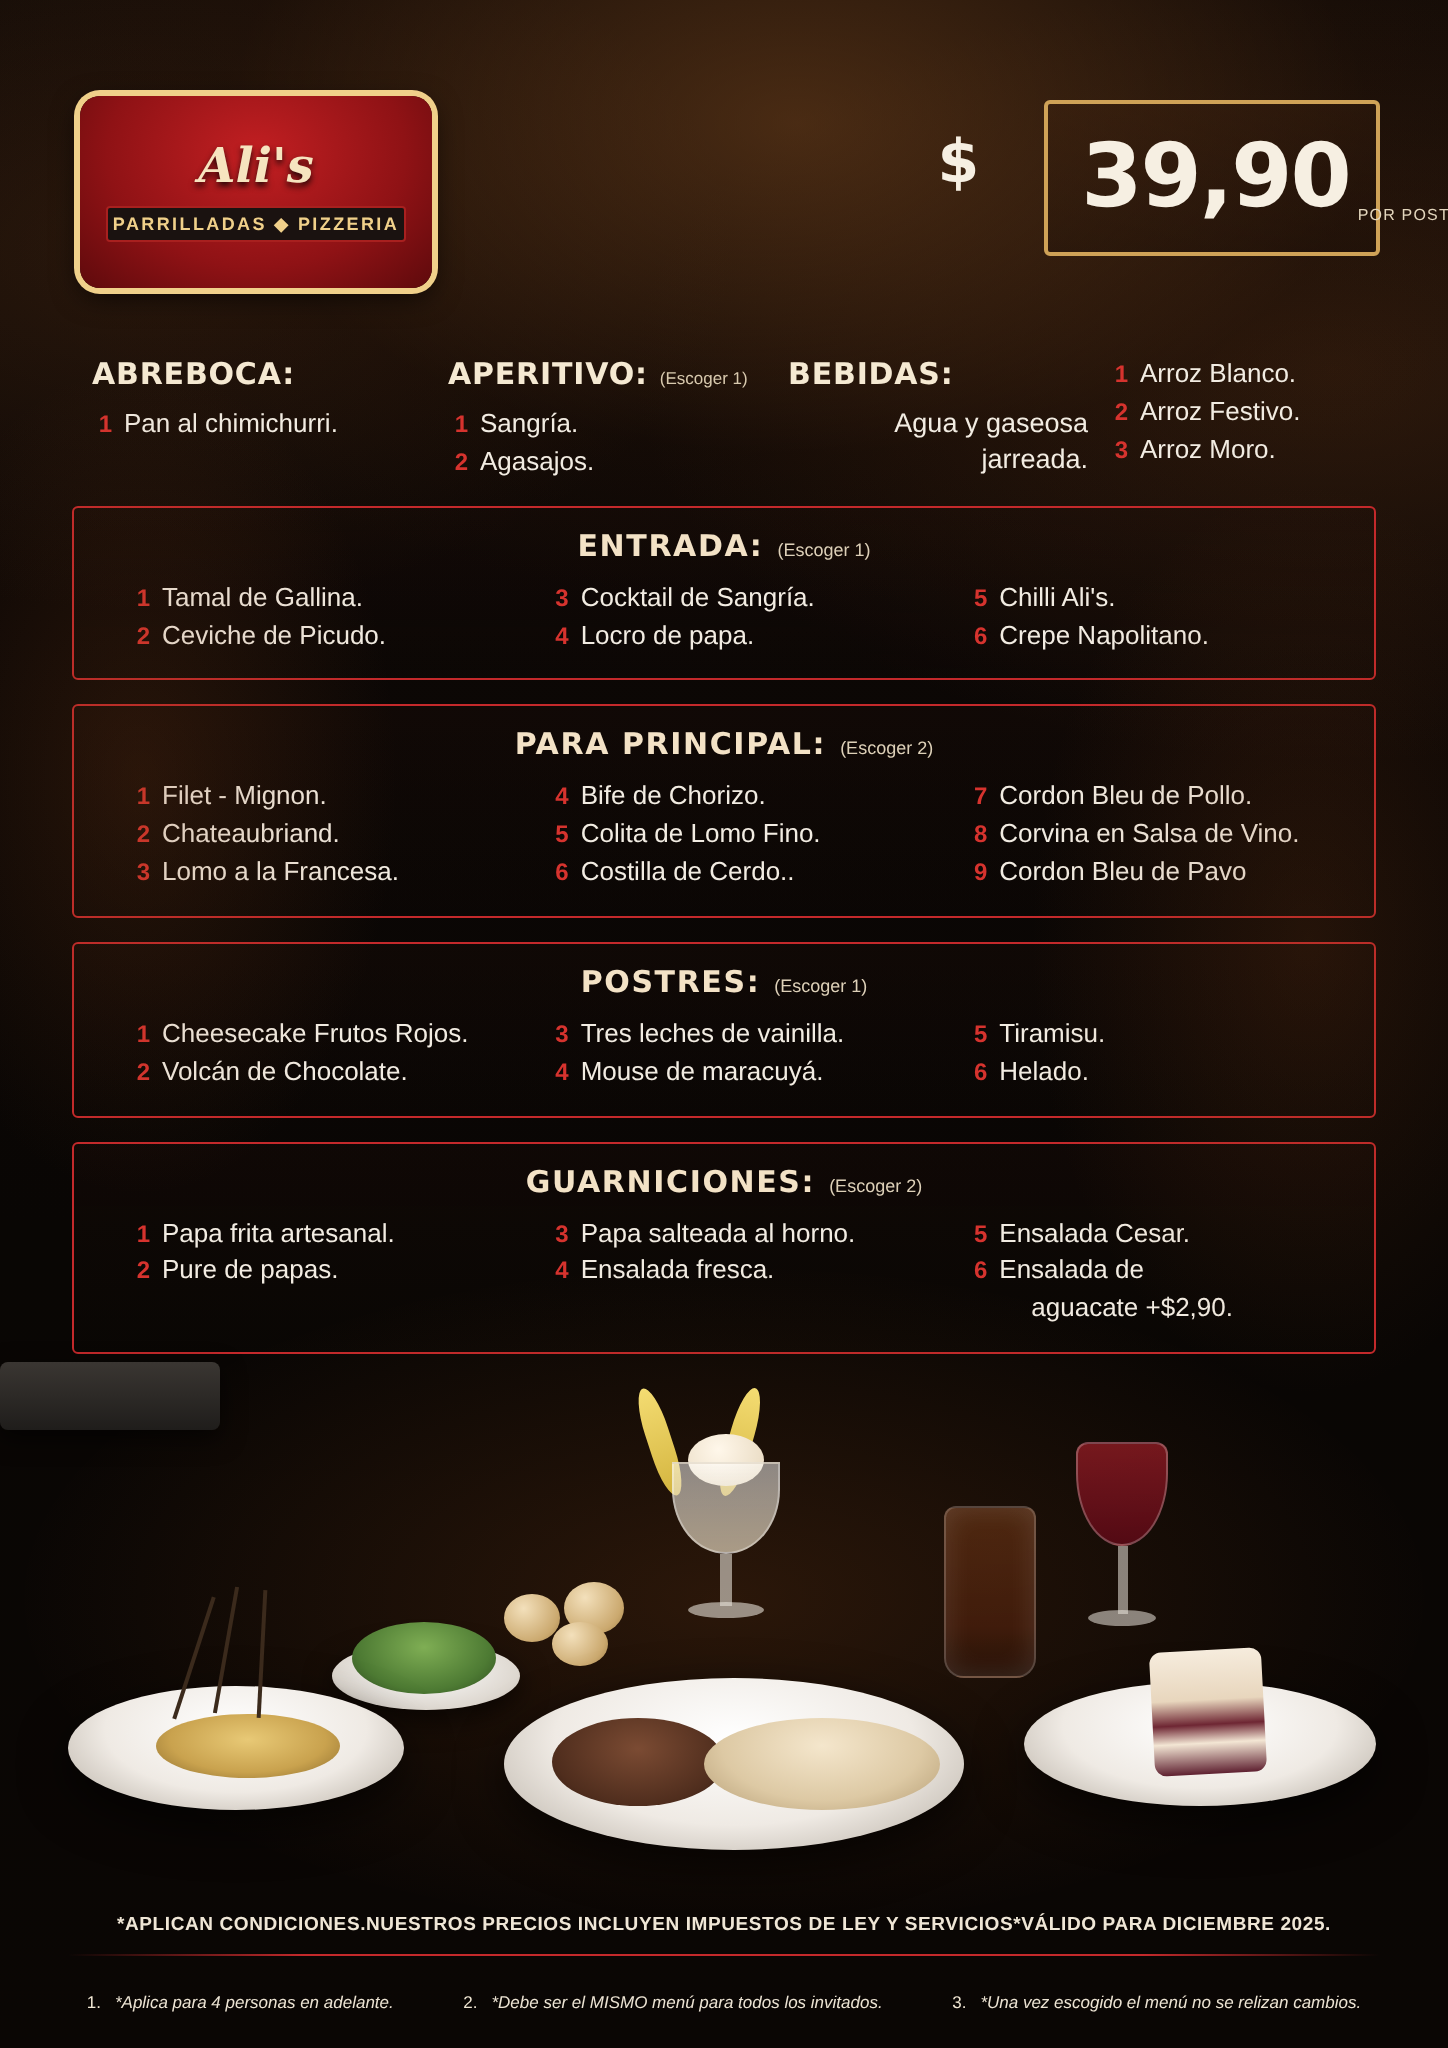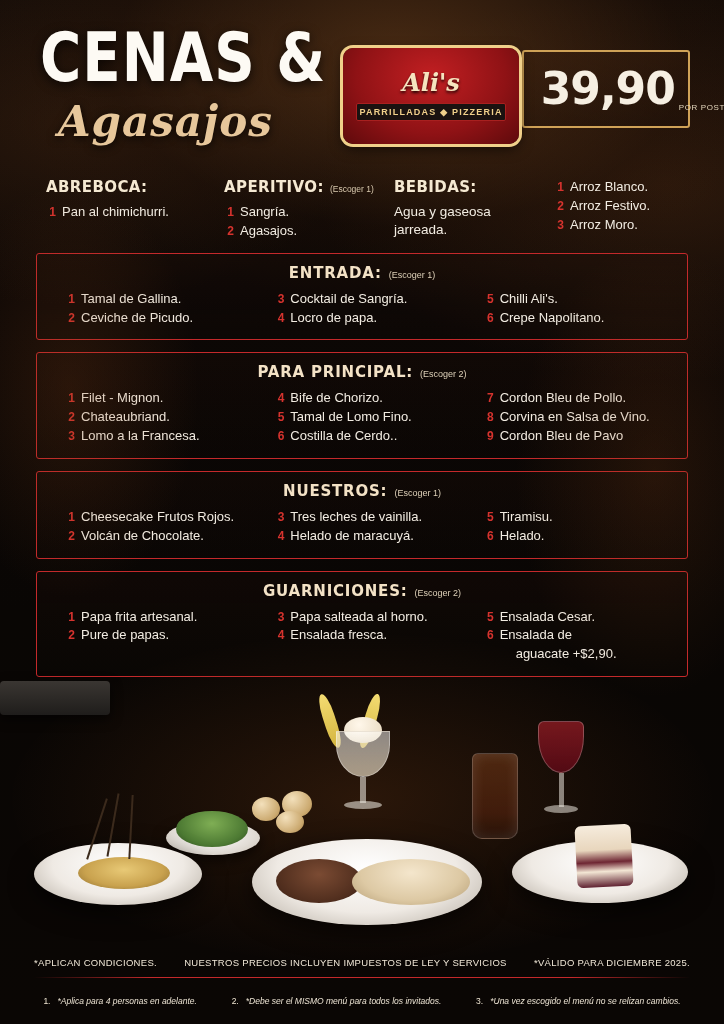--- a/index.html
+++ b/index.html
@@ -182,20 +182,21 @@
     color: #d6332e;
     font-weight: 700;
     font-size: 12px;
     min-width: 10px;
     text-align: right;
   }
   .plain-text {
     font-size: 13.5px;
     line-height: 1.35;
     color: #f2ece2;
+    text-align: right;
   }
 
   
   .panel {
     margin: 12px 36px 0 36px;
     border: 1.6px solid #c4292b;
     border-radius: 3px;
     padding: 10px 14px 12px 14px;
     background: linear-gradient(180deg, rgba(30,14,8,0.28), rgba(12,7,5,0.18));
   }
@@ -292,24 +293,24 @@
   .skewer { position:absolute; width:2px; height:64px; background:#3b2a1c; }
   .sk1 { left: 96px; bottom: 78px; transform: rotate(18deg); }
   .sk2 { left: 112px; bottom: 82px; transform: rotate(10deg); }
   .sk3 { left: 130px; bottom: 80px; transform: rotate(3deg); }
 
   
   .footer-top {
     position: absolute;
     left: 0; right: 0; bottom: 56px;
     display: flex;
-    justify-content: space-between;
+    justify-content: center;
     padding: 0 34px;
     font-size: 9.5px;
-    font-weight: 400;
+    font-weight: 700;
     color: #efe6d6;
     letter-spacing: 0.3px;
   }
   .footer-rule {
     position: absolute;
     left: 34px; right: 34px; bottom: 46px;
     height: 1px;
     background: linear-gradient(90deg, rgba(200,60,45,0), #c4292b 18%, #c4292b 82%, rgba(200,60,45,0));
   }
   .footer-bottom {
@@ -327,24 +328,20 @@
 </style>
 </head>
 <body>
 
 <div class="page">
   <div class="glow-a"></div>
   <div class="glow-b"></div>
   <div class="glow-c"></div>
 
   <div class="header">
-    <div class="title-block">
-      <div class="title-main">CENAS &amp;</div>
-      <div class="title-script">Agasajos</div>
-    </div>
 
     <div class="logo">
       <div class="logo-top">Ali's</div>
       <div class="logo-bottom">PARRILLADAS ◆ PIZZERIA</div>
     </div>
 
     <div class="price-box">
       <span class="price-cur">$</span>
       <span class="price-val">39,90</span>
       <span class="price-per">POR POSTRES</span>
@@ -460,21 +457,21 @@
           <span>Lomo a la Francesa.</span>
         </div>
       </div>
       <div>
         <div class="item">
           <span class="num">4</span>
           <span>Bife de Chorizo.</span>
         </div>
         <div class="item">
           <span class="num">5</span>
-          <span>Tamal de Lomo Fino.</span>
+          <span>Colita de Lomo Fino.</span>
         </div>
         <div class="item">
           <span class="num">6</span>
           <span>Costilla de Cerdo..</span>
         </div>
       </div>
       <div>
         <div class="item">
           <span class="num">7</span>
           <span>Cordon Bleu de Pollo.</span>
@@ -486,42 +483,42 @@
         <div class="item">
           <span class="num">9</span>
           <span>Cordon Bleu de Pavo</span>
         </div>
       </div>
     </div>
   </div>
 
   <div class="panel">
     <div class="panel-head">
-      <span class="panel-title">NUESTROS:</span>
+      <span class="panel-title">POSTRES:</span>
       <span class="panel-note">(Escoger 1)</span>
     </div>
     <div class="cols3">
       <div>
         <div class="item">
           <span class="num">1</span>
           <span>Cheesecake Frutos Rojos.</span>
         </div>
         <div class="item">
           <span class="num">2</span>
           <span>Volcán de Chocolate.</span>
         </div>
       </div>
       <div>
         <div class="item">
           <span class="num">3</span>
           <span>Tres leches de vainilla.</span>
         </div>
         <div class="item">
           <span class="num">4</span>
-          <span>Helado de maracuyá.</span>
+          <span>Mouse de maracuyá.</span>
         </div>
       </div>
       <div>
         <div class="item">
           <span class="num">5</span>
           <span>Tiramisu.</span>
         </div>
         <div class="item">
           <span class="num">6</span>
           <span>Helado.</span>

